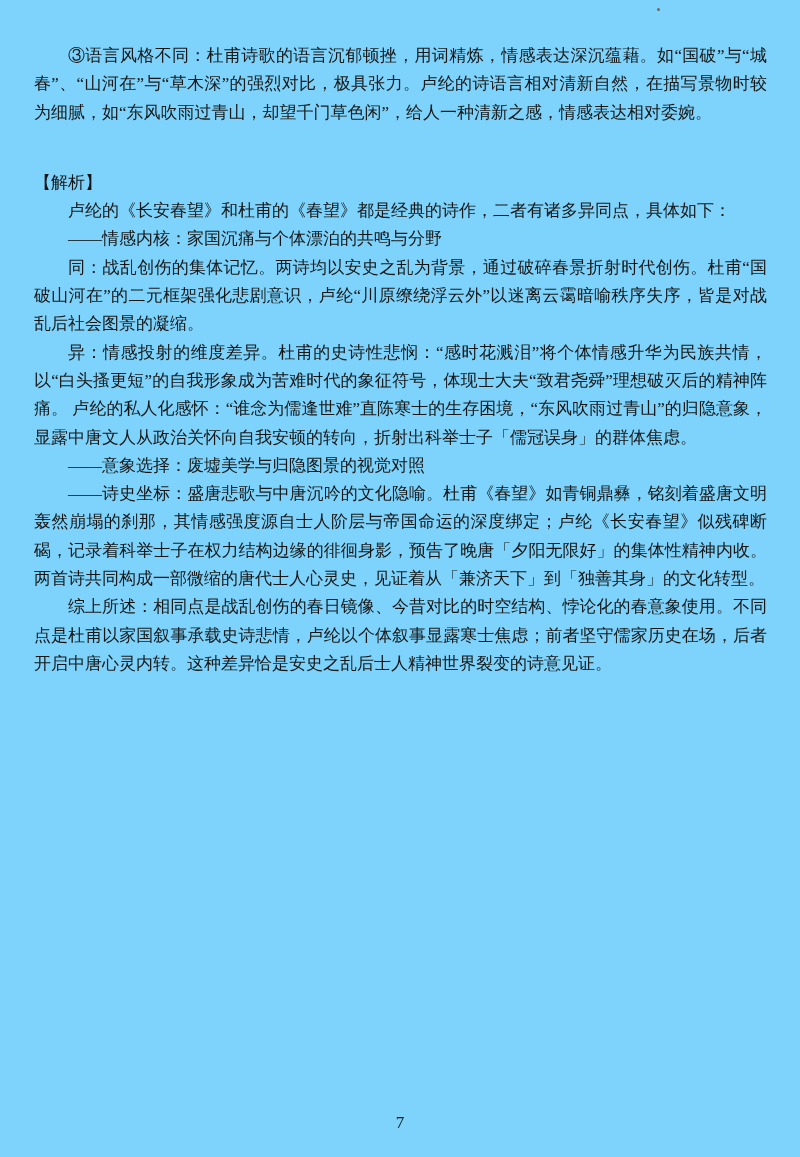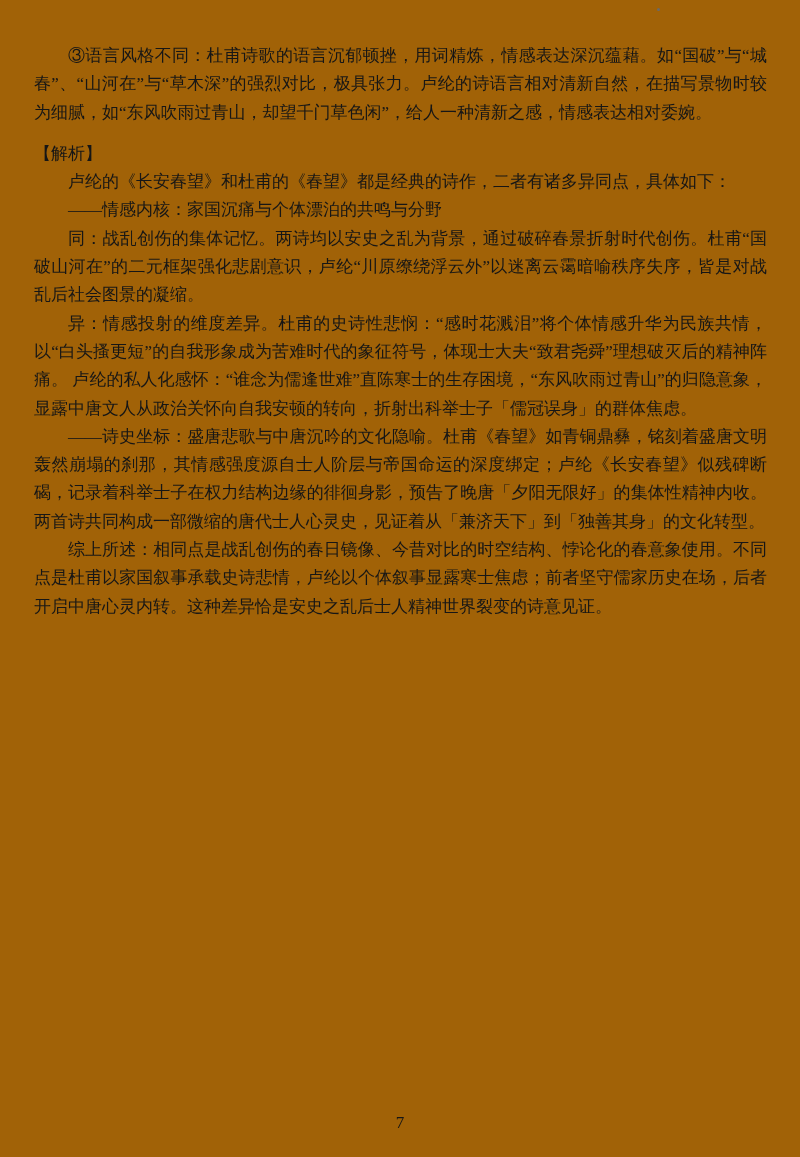--- a/index.html
+++ b/index.html
@@ -4,39 +4,39 @@
 <style>
   html, body {
     margin: 0;
     padding: 0;
     background: #ffffff;
   }
   .page {
     position: relative;
     width: 800px;
     height: 1157px;
-    background: #a16207;
+    background: #7dd3fc;
     box-sizing: border-box;
     padding: 42px 33px 0 34px;
     font-family: "Liberation Serif", "DejaVu Serif", serif;
     font-size: 17px;
     line-height: 28.3px;
     color: #161616;
     overflow: hidden;
   }
   .para {
     margin: 0;
     text-align: justify;
     text-justify: inter-ideograph;
   }
   .indent {
     text-indent: 2em;
   }
   .analysis-heading {
-    margin: 13px 0 0 0;
+    margin: 42px 0 0 0;
     font-size: 17px;
     font-weight: normal;
     line-height: 28.3px;
   }
   .page-number {
     position: absolute;
     left: 0;
     right: 0;
     bottom: 20px;
     text-align: center;
@@ -62,18 +62,19 @@
 
   <p class="para indent">③语言风格不同：杜甫诗歌的语言沉郁顿挫，用词精炼，情感表达深沉蕴藉。如“国破”与“城春”、“山河在”与“草木深”的强烈对比，极具张力。卢纶的诗语言相对清新自然，在描写景物时较为细腻，如“东风吹雨过青山，却望千门草色闲”，给人一种清新之感，情感表达相对委婉。</p>
 
 
   <h2 class="analysis-heading">【解析】</h2>
 
   <p class="para indent">卢纶的《长安春望》和杜甫的《春望》都是经典的诗作，二者有诸多异同点，具体如下：</p>
   <p class="para indent">——情感内核：家国沉痛与个体漂泊的共鸣与分野</p>
   <p class="para indent">同：战乱创伤的集体记忆。两诗均以安史之乱为背景，通过破碎春景折射时代创伤。杜甫“国破山河在”的二元框架强化悲剧意识，卢纶“川原缭绕浮云外”以迷离云霭暗喻秩序失序，皆是对战乱后社会图景的凝缩。</p>
   <p class="para indent">异：情感投射的维度差异。杜甫的史诗性悲悯：“感时花溅泪”将个体情感升华为民族共情，以“白头搔更短”的自我形象成为苦难时代的象征符号，体现士大夫“致君尧舜”理想破灭后的精神阵痛。 卢纶的私人化感怀：“谁念为儒逢世难”直陈寒士的生存困境，“东风吹雨过青山”的归隐意象，显露中唐文人从政治关怀向自我安顿的转向，折射出科举士子「儒冠误身」的群体焦虑。</p>
+  <p class="para indent">——意象选择：废墟美学与归隐图景的视觉对照</p>
   <p class="para indent">——诗史坐标：盛唐悲歌与中唐沉吟的文化隐喻。杜甫《春望》如青铜鼎彝，铭刻着盛唐文明轰然崩塌的刹那，其情感强度源自士人阶层与帝国命运的深度绑定；卢纶《长安春望》似残碑断碣，记录着科举士子在权力结构边缘的徘徊身影，预告了晚唐「夕阳无限好」的集体性精神内收。两首诗共同构成一部微缩的唐代士人心灵史，见证着从「兼济天下」到「独善其身」的文化转型。</p>
   <p class="para indent">综上所述：相同点是战乱创伤的春日镜像、今昔对比的时空结构、悖论化的春意象使用。不同点是杜甫以家国叙事承载史诗悲情，卢纶以个体叙事显露寒士焦虑；前者坚守儒家历史在场，后者开启中唐心灵内转。这种差异恰是安史之乱后士人精神世界裂变的诗意见证。</p>
 
   <div class="page-number">7</div>
 
 </div>
 
 </body></html>

